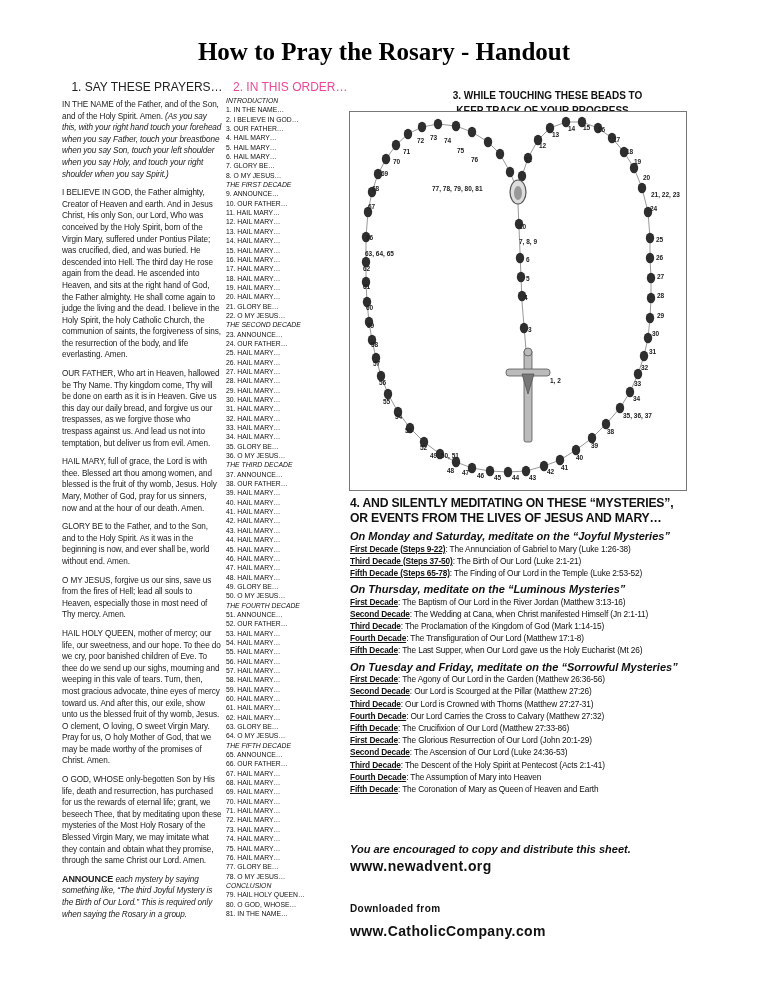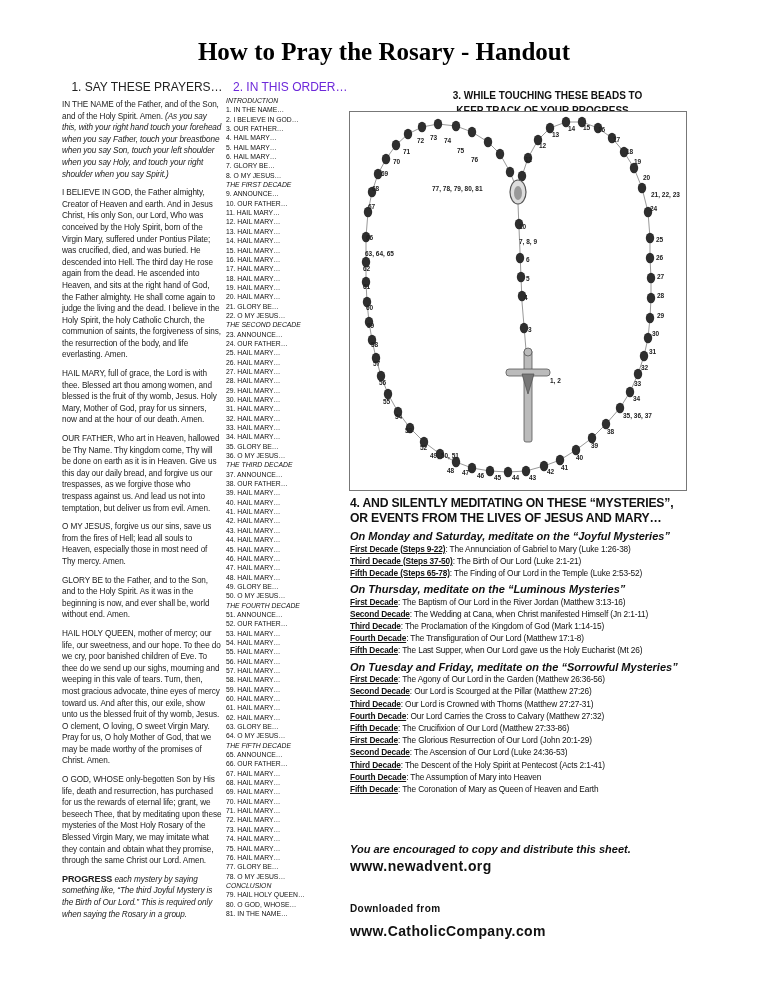--- a/index.html
+++ b/index.html
@@ -15,21 +15,21 @@
   .col1 { position: absolute; left: 34px; top: 80px; width: 160px; margin-left: 28px; }
   .col1 h2 { font-weight: normal; font-size: 12px; text-align: center; margin-left: 0px; width: 170px; margin-bottom: 5px; color: #222; }
   .prayer { font-size: 8.2px; line-height: 11.6px; margin-bottom: 7px; color: #222; letter-spacing: -0.1px; }
   .prayer .lead { font-weight: normal; }
   .prayer em { font-style: italic; }
   .prayer.announce .lead { font-weight: bold; font-size: 9px; }
   .prayer.announce .body { font-style: italic; }
 
   
   .col2 { position: absolute; left: 226px; top: 80px; width: 110px; }
-  .col2 h2 { font-weight: normal; font-size: 12px; margin-left: 7px; margin-bottom: 2px; color: #6d28d9; white-space: nowrap; }
+  .col2 h2 { font-weight: normal; font-size: 12px; margin-left: 7px; margin-bottom: 2px; color: #ec4899; white-space: nowrap; }
   .order-list { list-style: none; }
   .order-list li { font-size: 6.8px; line-height: 9.35px; white-space: nowrap; color: #111; }
   .order-list li.section { font-style: italic; }
 
   
   .col3-head { position: absolute; left: 405px; top: 80px; width: 285px; text-align: center; font-weight: bold; font-size: 10px; line-height: 15px; margin-top: 8px; }
   .diagram { position: absolute; left: 349px; top: 111px; width: 338px; height: 380px; border: 1.5px solid #777; background: #fff; }
   .diagram svg { position: absolute; left: 0; top: 0; }
   .bead-label { position: absolute; font-size: 6.5px; font-weight: bold; color: #222; white-space: nowrap; }
 
@@ -47,27 +47,27 @@
 </head>
 <body>
 
 <div class="title">How to Pray the Rosary - Handout</div>
 
 <div class="col1">
   <h2>1. SAY THESE PRAYERS…</h2>
   <div id="prayers">
       <p class="prayer"><span class="lead">IN THE NAME</span><span class="body"> of the Father, and of the Son, and of the Holy Spirit. Amen. </span><em>(As you say this, with your right hand touch your forehead when you say Father, touch your breastbone when you say Son, touch your left shoulder when you say Holy, and touch your right shoulder when you say Spirit.)</em></p>
       <p class="prayer"><span class="lead">I BELIEVE IN GOD</span><span class="body">, the Father almighty, Creator of Heaven and earth. And in Jesus Christ, His only Son, our Lord, Who was conceived by the Holy Spirit, born of the Virgin Mary, suffered under Pontius Pilate; was crucified, died, and was buried. He descended into Hell. The third day He rose again from the dead. He ascended into Heaven, and sits at the right hand of God, the Father almighty. He shall come again to judge the living and the dead. I believe in the Holy Spirit, the holy Catholic Church, the communion of saints, the forgiveness of sins, the resurrection of the body, and life everlasting. Amen.</span></p>
+      <p class="prayer"><span class="lead">OUR FATHER</span><span class="body">, Who art in Heaven, hallowed be Thy Name. Thy kingdom come, Thy will be done on earth as it is in Heaven. Give us this day our daily bread, and forgive us our trespasses, as we forgive those who trespass against us. And lead us not into temptation, but deliver us from evil. Amen.</span></p>
       <p class="prayer"><span class="lead">HAIL MARY</span><span class="body">, full of grace, the Lord is with thee. Blessed art thou among women, and blessed is the fruit of thy womb, Jesus. Holy Mary, Mother of God, pray for us sinners, now and at the hour of our death. Amen.</span></p>
-      <p class="prayer"><span class="lead">OUR FATHER</span><span class="body">, Who art in Heaven, hallowed be Thy Name. Thy kingdom come, Thy will be done on earth as it is in Heaven. Give us this day our daily bread, and forgive us our trespasses, as we forgive those who trespass against us. And lead us not into temptation, but deliver us from evil. Amen.</span></p>
+      <p class="prayer"><span class="lead">GLORY BE</span><span class="body"> to the Father, and to the Son, and to the Holy Spirit. As it was in the beginning is now, and ever shall be, world without end. Amen.</span></p>
       <p class="prayer"><span class="lead">O MY JESUS</span><span class="body">, forgive us our sins, save us from the fires of Hell; lead all souls to Heaven, especially those in most need of Thy mercy. Amen.</span></p>
-      <p class="prayer"><span class="lead">GLORY BE</span><span class="body"> to the Father, and to the Son, and to the Holy Spirit. As it was in the beginning is now, and ever shall be, world without end. Amen.</span></p>
       <p class="prayer"><span class="lead">HAIL HOLY QUEEN</span><span class="body">, mother of mercy; our life, our sweetness, and our hope. To thee do we cry, poor banished children of Eve. To thee do we send up our sighs, mourning and weeping in this vale of tears. Turn, then, most gracious advocate, thine eyes of mercy toward us. And after this, our exile, show unto us the blessed fruit of thy womb, Jesus. O clement, O loving, O sweet Virgin Mary. Pray for us, O holy Mother of God, that we may be made worthy of the promises of Christ. Amen.</span></p>
       <p class="prayer"><span class="lead">O GOD, WHOSE</span><span class="body"> only-begotten Son by His life, death and resurrection, has purchased for us the rewards of eternal life; grant, we beseech Thee, that by meditating upon these mysteries of the Most Holy Rosary of the Blessed Virgin Mary, we may imitate what they contain and obtain what they promise, through the same Christ our Lord. Amen.</span></p>
-      <p class="prayer announce"><span class="lead">PROGRESS</span><span class="body"> each mystery by saying something like, “The third Joyful Mystery is the Birth of Our Lord.” This is required only when saying the Rosary in a group.</span></p>
+      <p class="prayer announce"><span class="lead">ANNOUNCE</span><span class="body"> each mystery by saying something like, “The third Joyful Mystery is the Birth of Our Lord.” This is required only when saying the Rosary in a group.</span></p>
     </div>
 </div>
 
 <div class="col2">
   <h2>2. IN THIS ORDER…</h2>
   <ul class="order-list" id="order-list">
       <li class="section">INTRODUCTION</li>
       <li>1. IN THE NAME…</li>
       <li>2. I BELIEVE IN GOD…</li>
       <li>3. OUR FATHER…</li>

